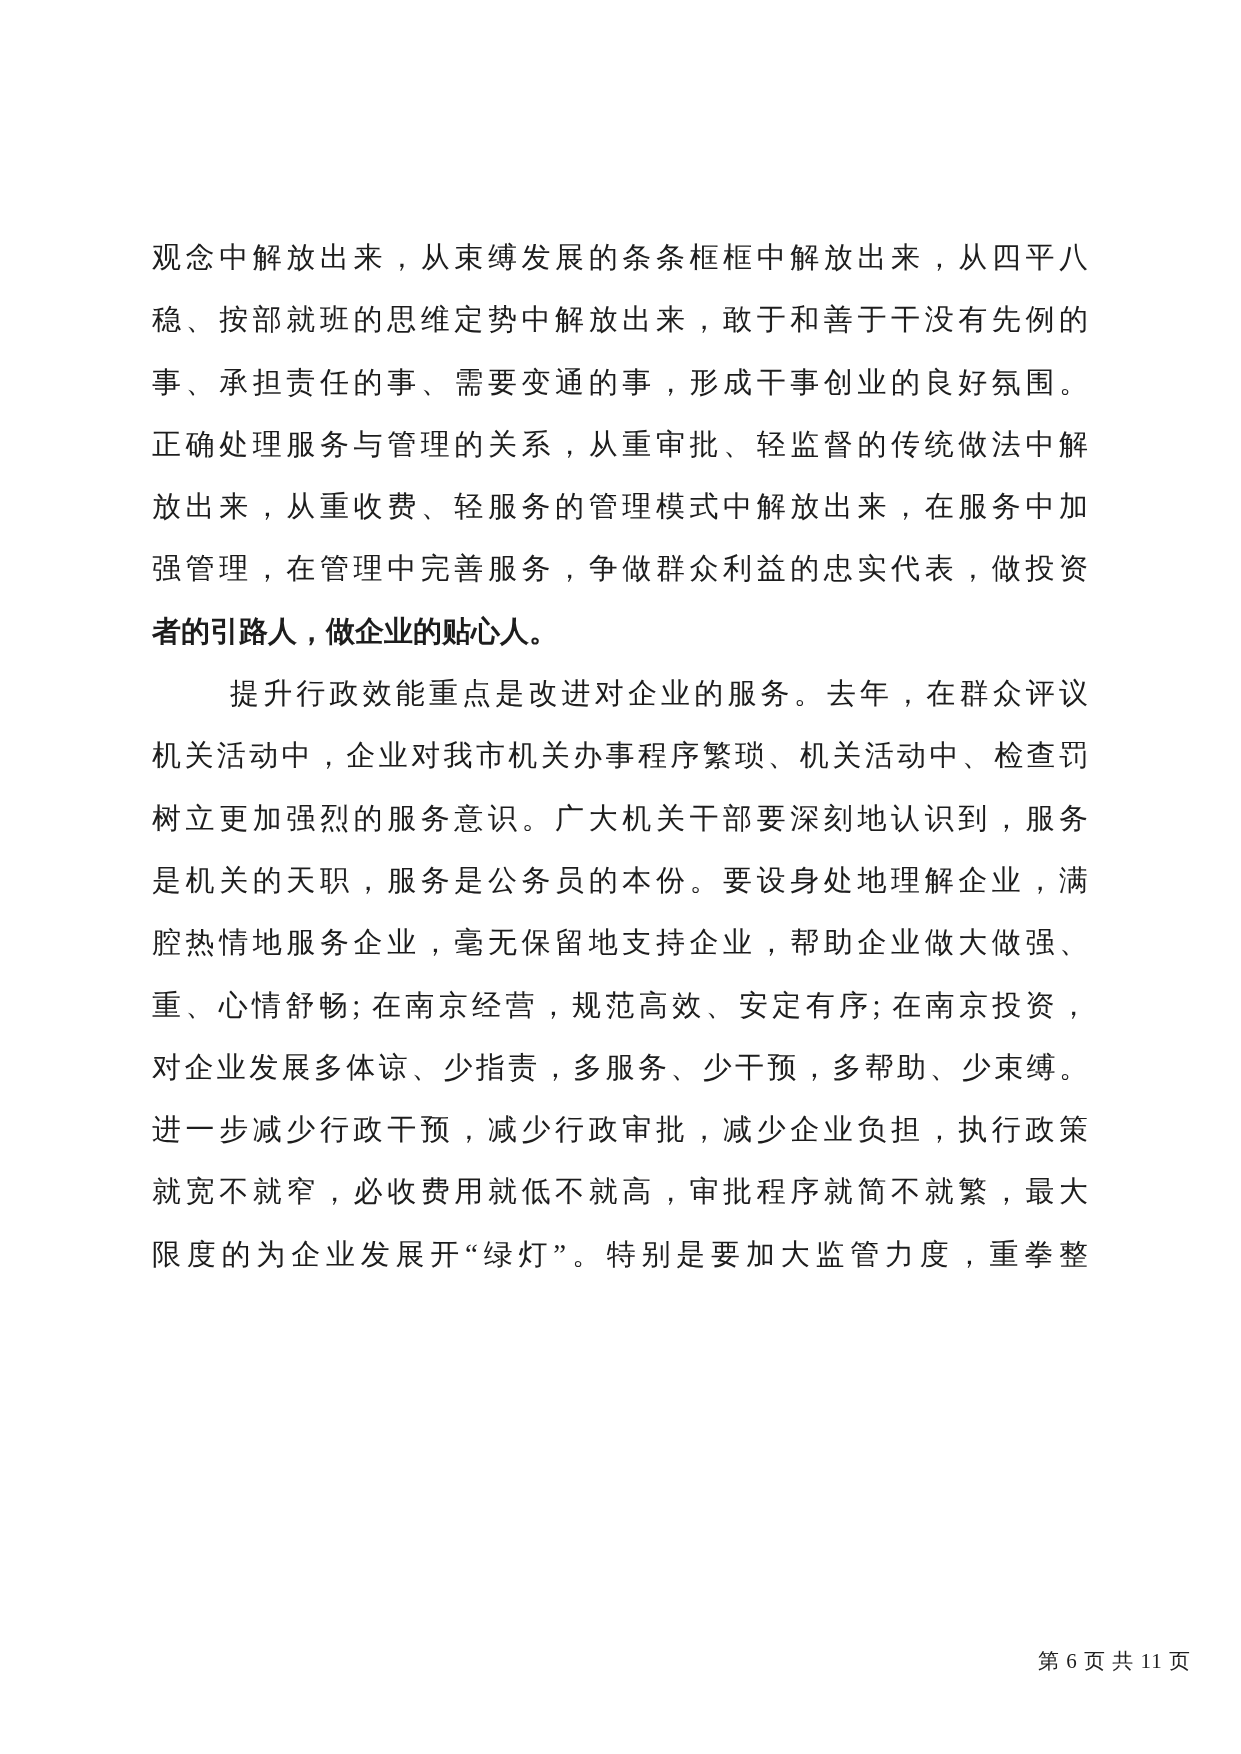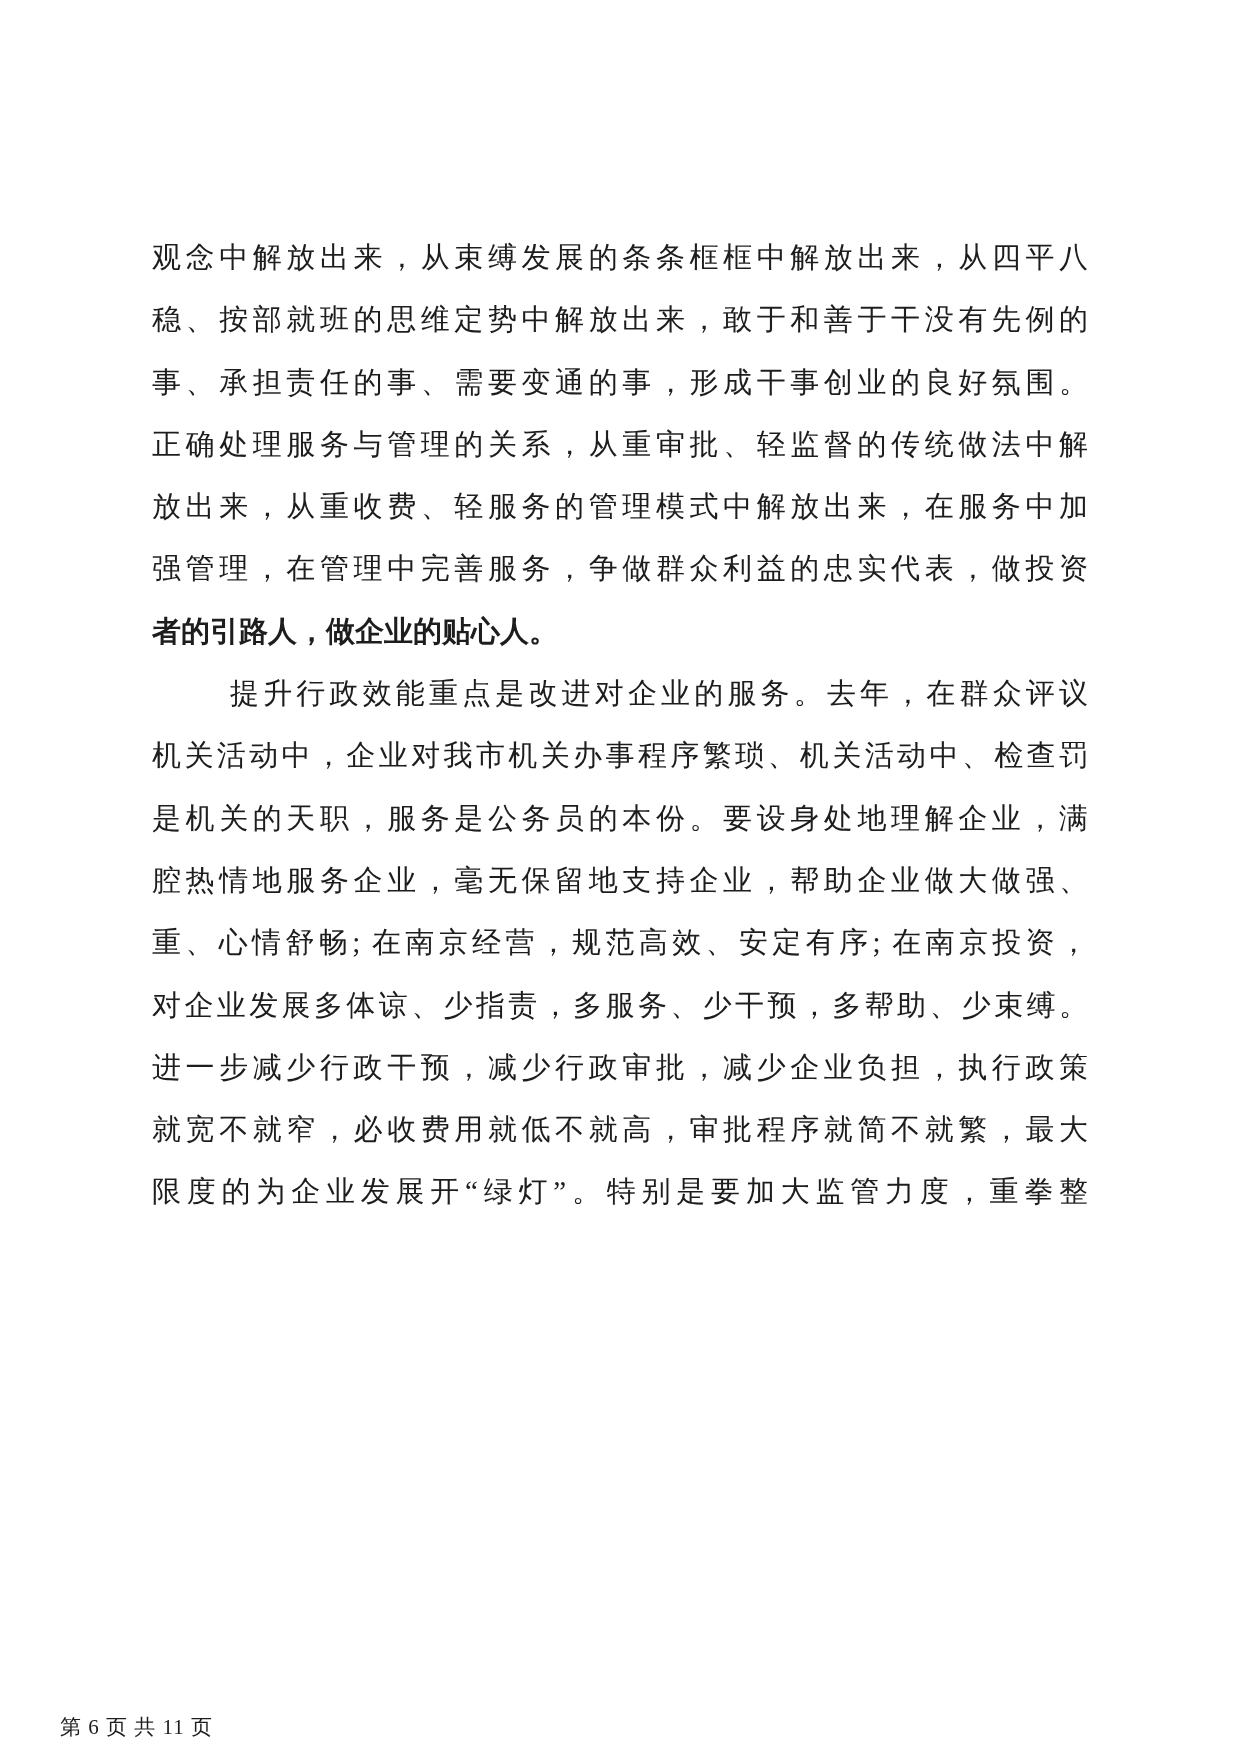--- a/index.html
+++ b/index.html
@@ -39,25 +39,25 @@
     text-indent: 78px;
   }
   .line.no-fill {
     text-align: left;
     text-align-last: left;
     font-weight: bold;
   }
   .footer {
     position: absolute;
     left: 0;
-    top: 1712px;
+    top: 1646px;
     width: 100%;
     box-sizing: border-box;
     padding-left: 60px;
-    text-align: left;
+    text-align: right;
   }
   .footer-text {
     font-size: 21px;
     line-height: 30px;
     color: #1d1d1d;
     letter-spacing: 1px;
   }
 </style>
 </head>
 <body>
@@ -66,20 +66,21 @@
   <div class="text-block" id="text-block">
       <div class="line">观念中解放出来，从束缚发展的条条框框中解放出来，从四平八</div>
       <div class="line">稳、按部就班的思维定势中解放出来，敢于和善于干没有先例的</div>
       <div class="line">事、承担责任的事、需要变通的事，形成干事创业的良好氛围。</div>
       <div class="line">正确处理服务与管理的关系，从重审批、轻监督的传统做法中解</div>
       <div class="line">放出来，从重收费、轻服务的管理模式中解放出来，在服务中加</div>
       <div class="line">强管理，在管理中完善服务，争做群众利益的忠实代表，做投资</div>
       <div class="line no-fill">者的引路人，做企业的贴心人。</div>
       <div class="line indent">提升行政效能重点是改进对企业的服务。去年，在群众评议</div>
       <div class="line">机关活动中，企业对我市机关办事程序繁琐、机关活动中、检查罚</div>
+      <div class="line">树立更加强烈的服务意识。广大机关干部要深刻地认识到，服务</div>
       <div class="line">是机关的天职，服务是公务员的本份。要设身处地理解企业，满</div>
       <div class="line">腔热情地服务企业，毫无保留地支持企业，帮助企业做大做强、</div>
       <div class="line">重、心情舒畅; 在南京经营，规范高效、安定有序; 在南京投资，</div>
       <div class="line">对企业发展多体谅、少指责，多服务、少干预，多帮助、少束缚。</div>
       <div class="line">进一步减少行政干预，减少行政审批，减少企业负担，执行政策</div>
       <div class="line">就宽不就窄，必收费用就低不就高，审批程序就简不就繁，最大</div>
       <div class="line">限度的为企业发展开“绿灯”。特别是要加大监管力度，重拳整</div>
     </div>
   <div class="footer">
     <span class="footer-text">第 6 页 共 11 页</span>

